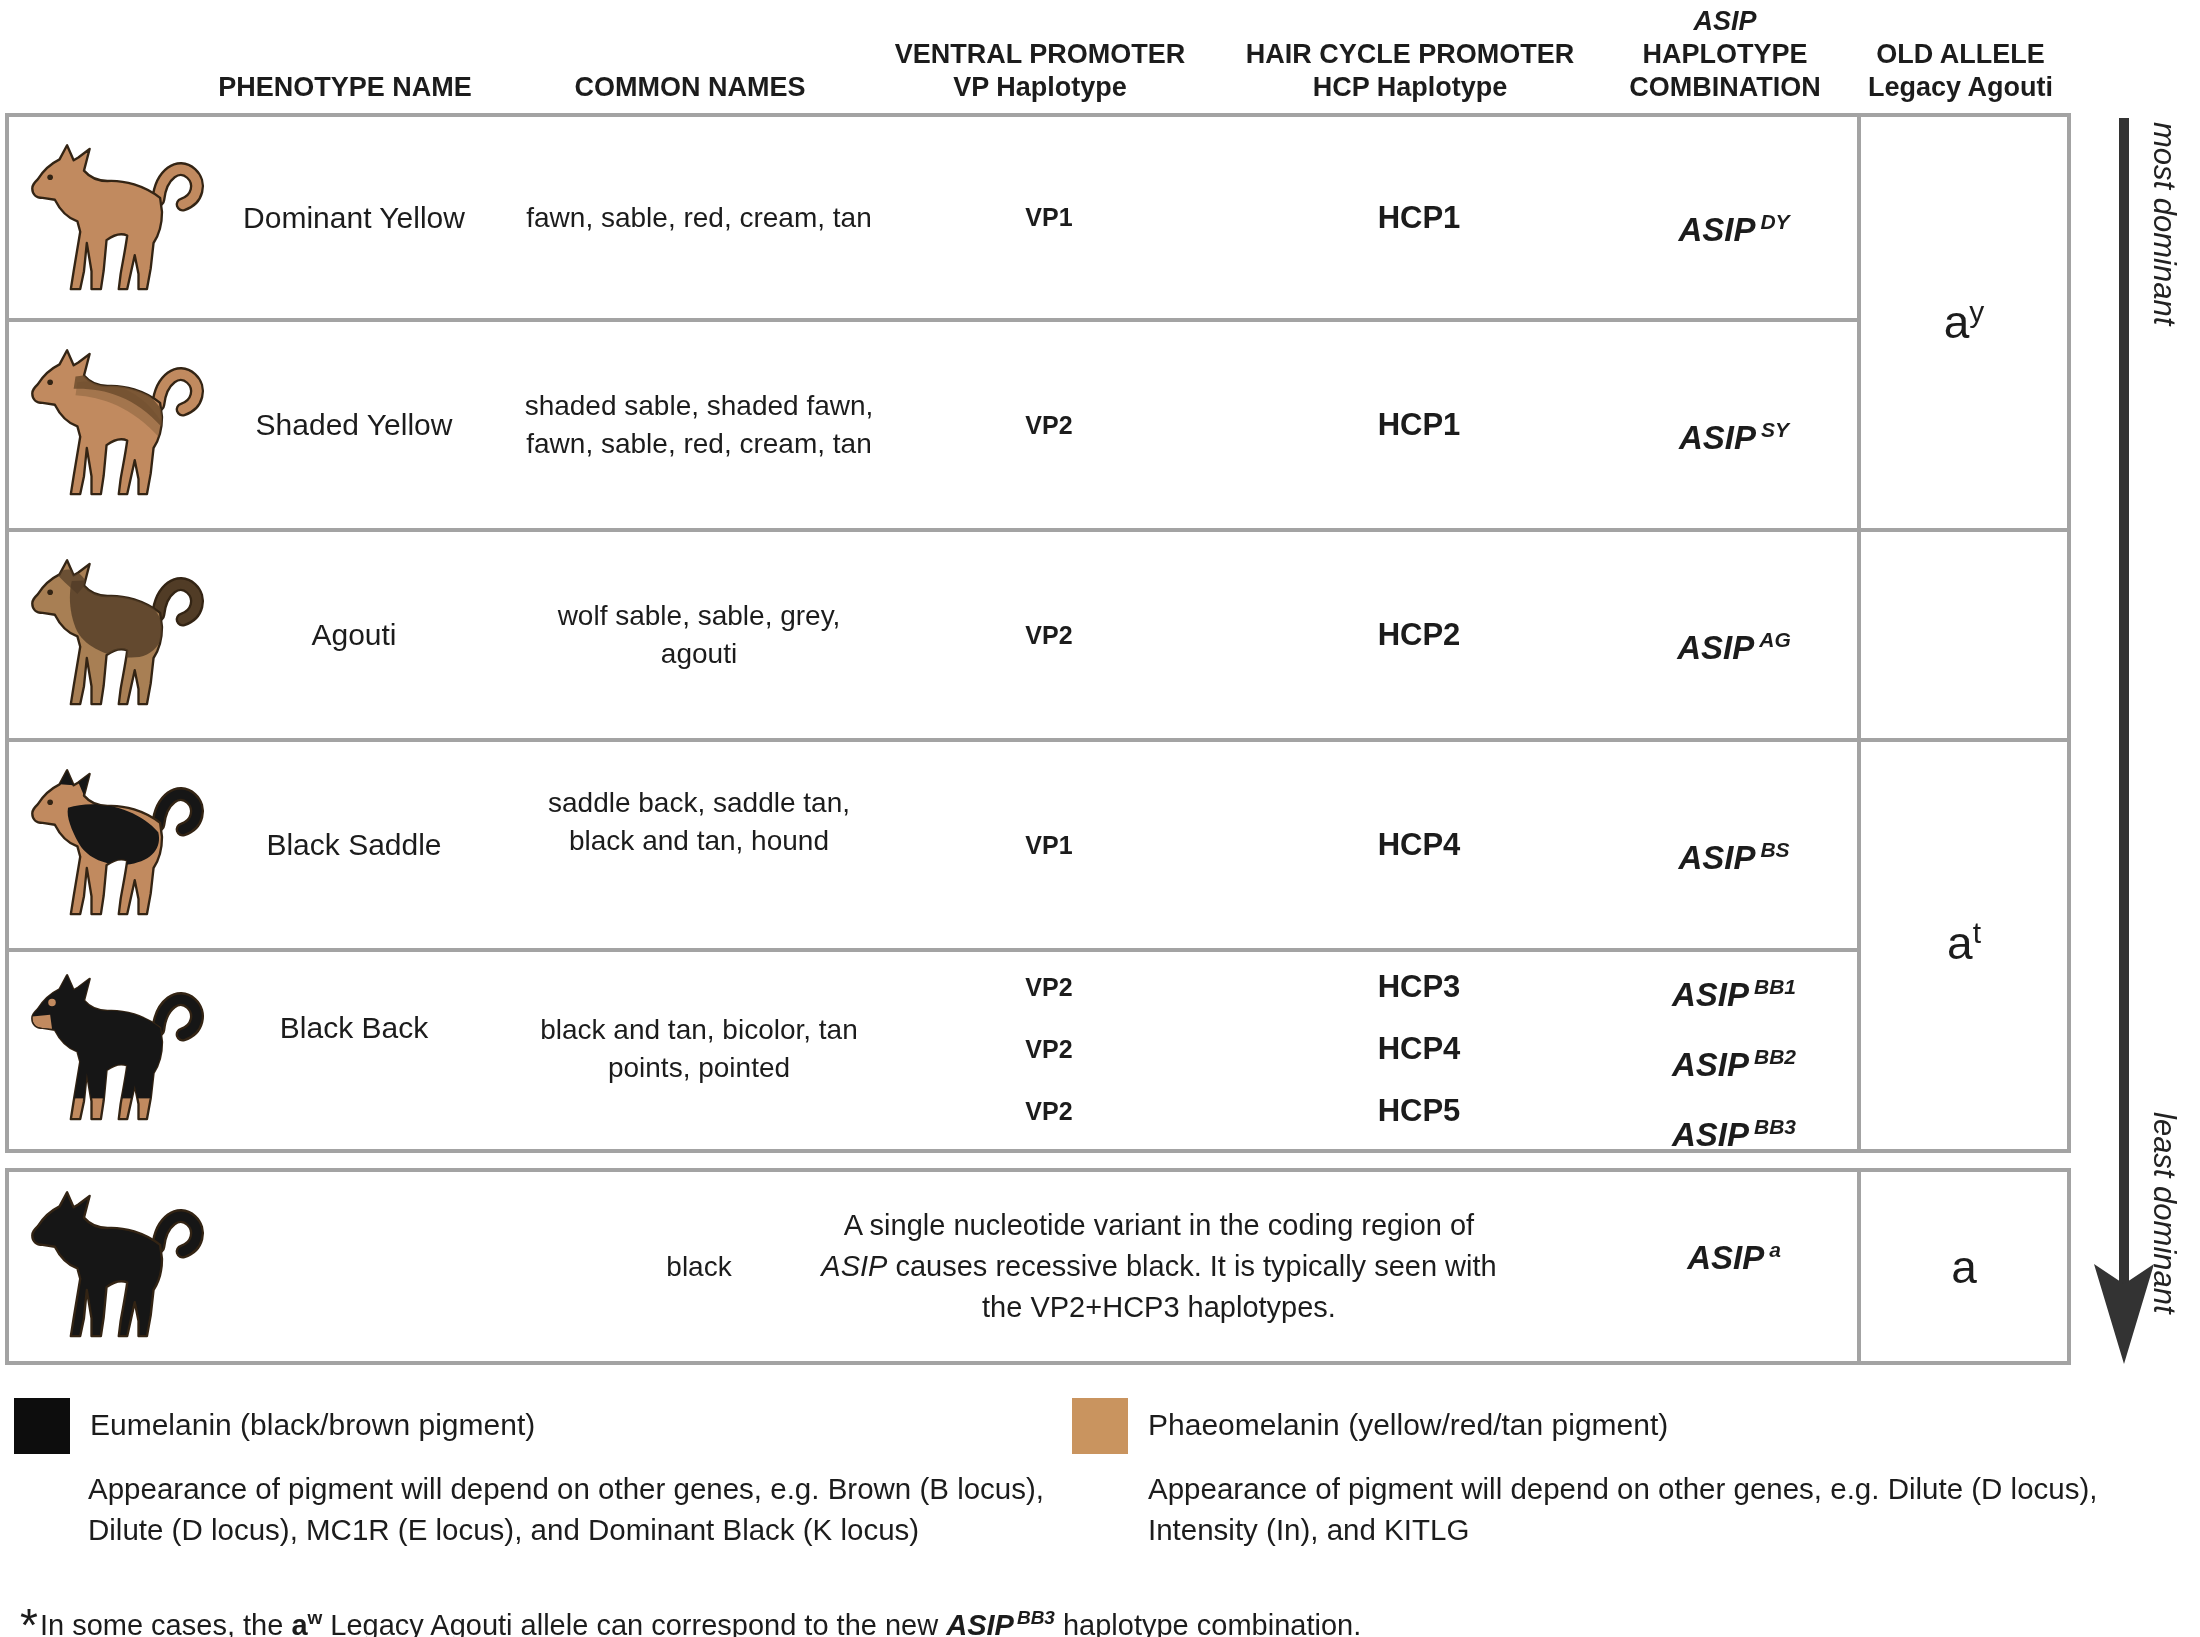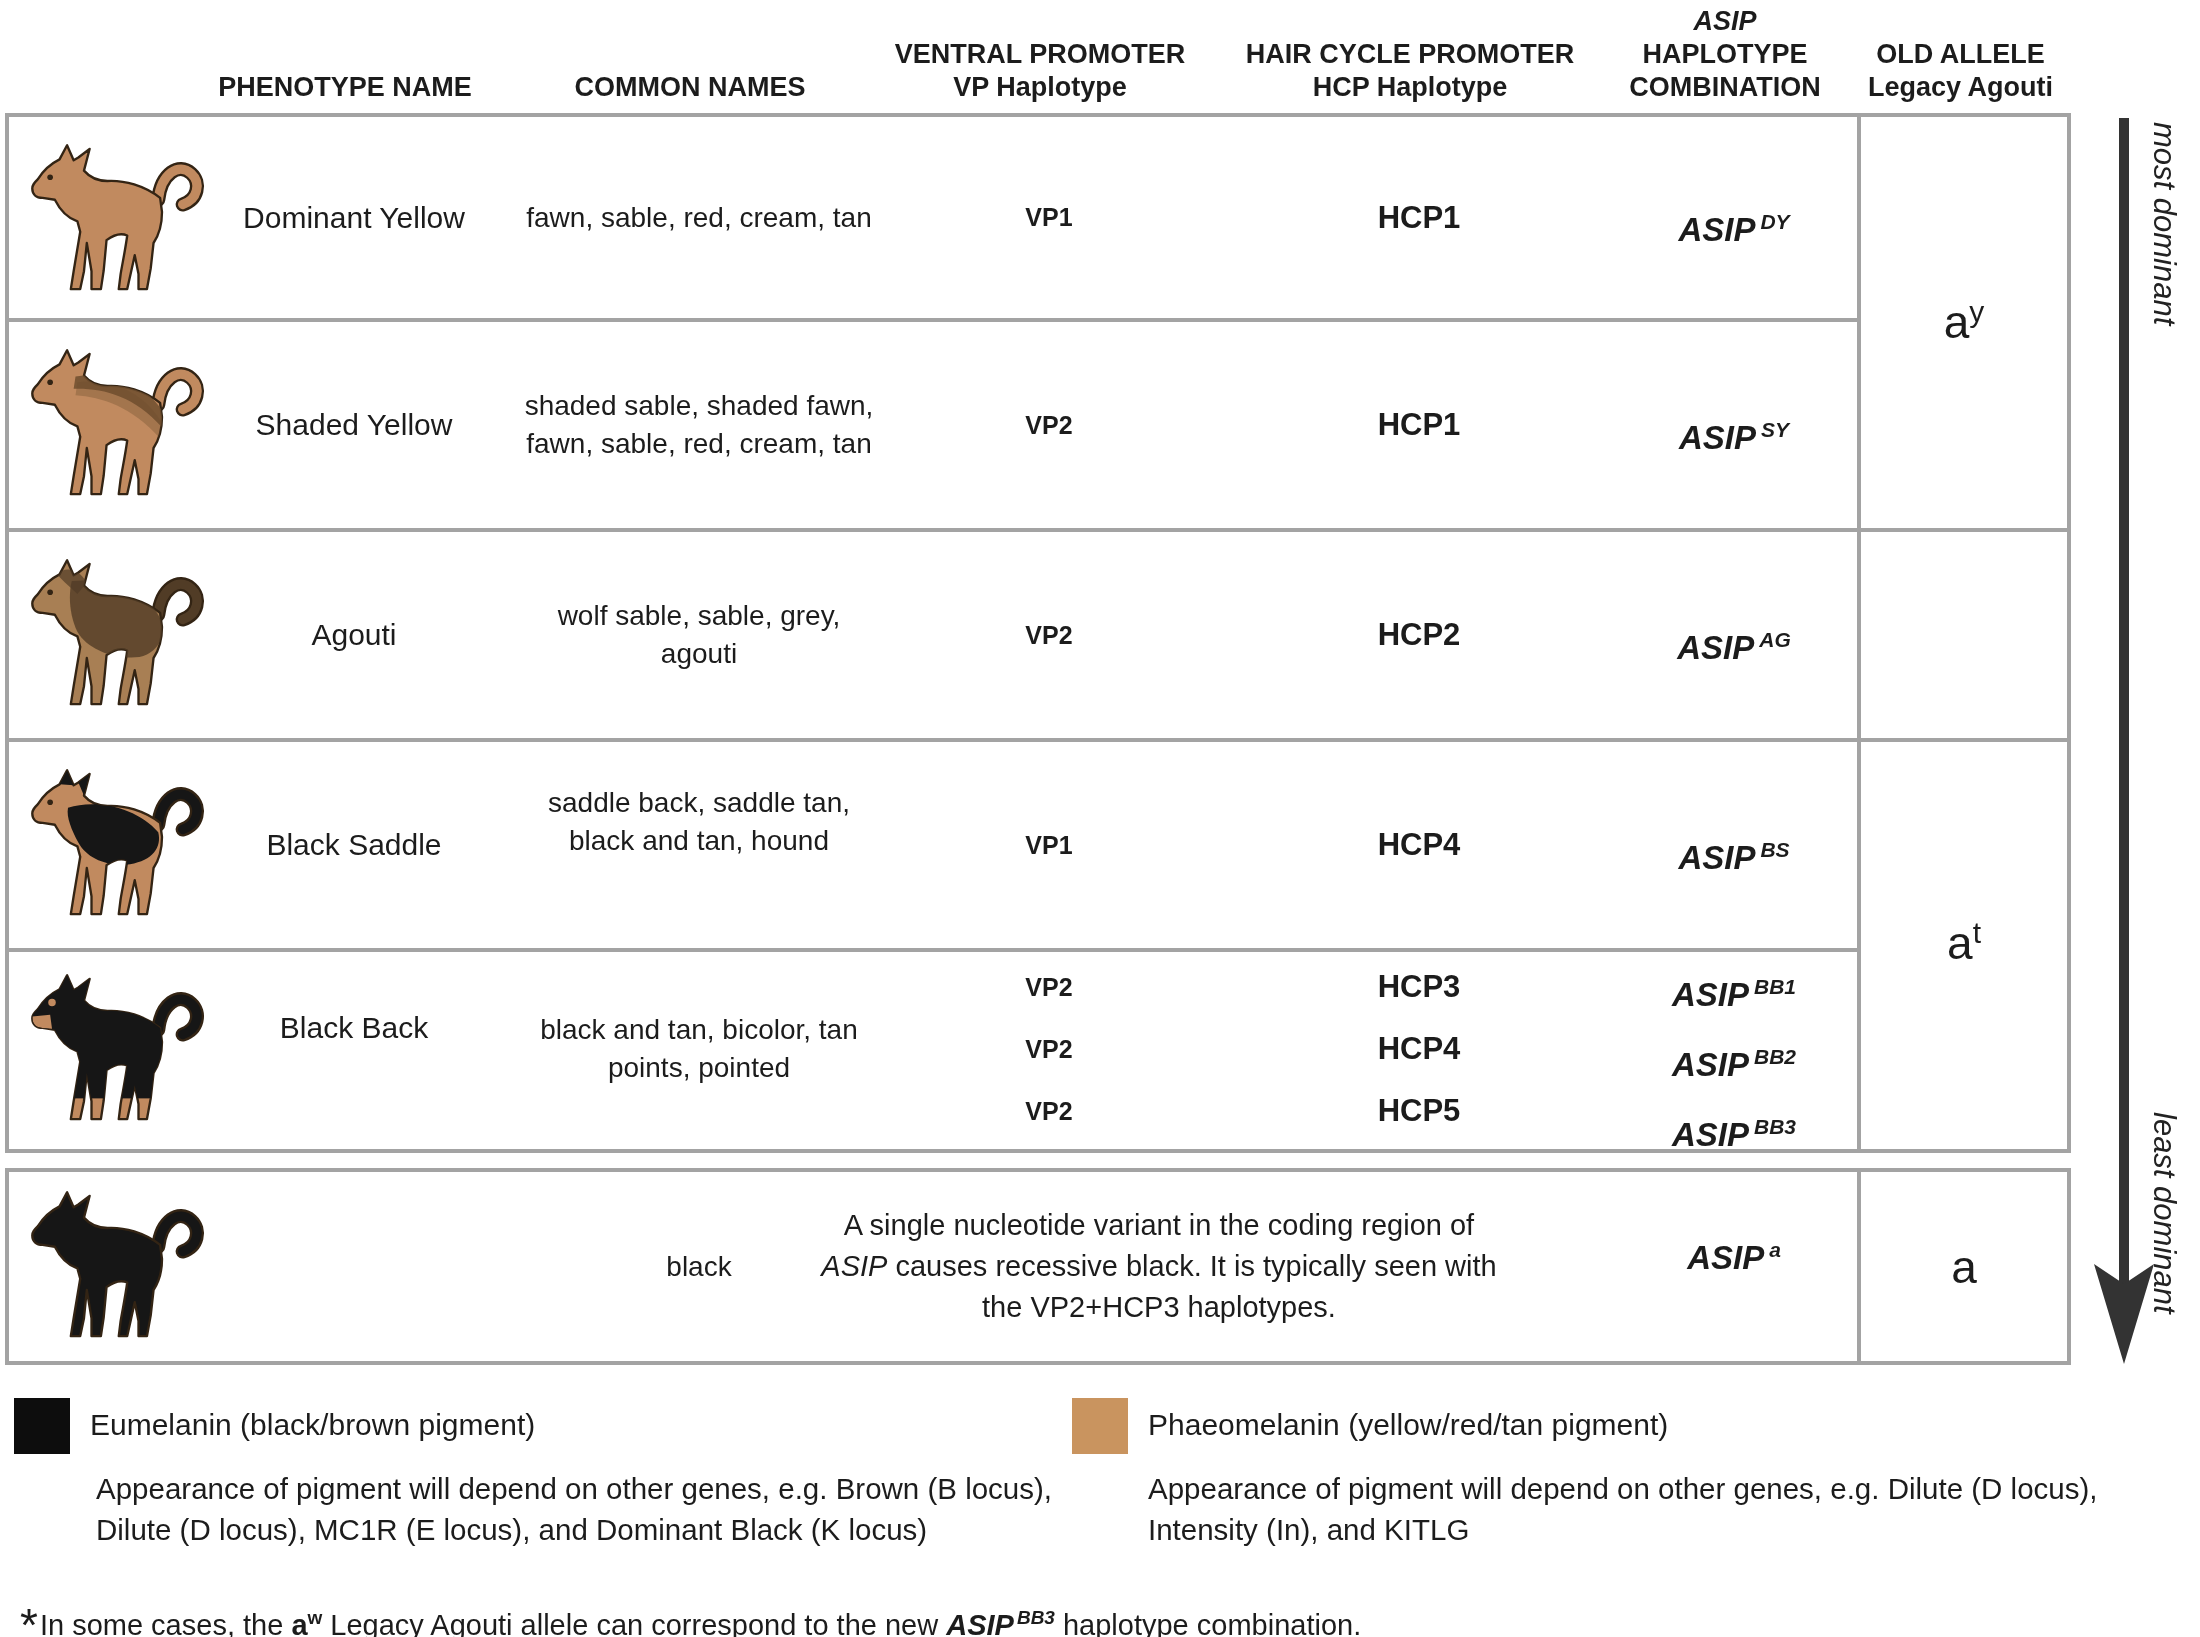--- a/index.html
+++ b/index.html
@@ -42,21 +42,21 @@
   #rot-top{top:122px;}
   #rot-bottom{top:1112px;}
   
   .swatch{position:absolute;width:56px;height:56px;top:1398px;}
   #sw-eu{left:14px;}
   #sw-ph{left:1072px;}
   .leg-label{position:absolute;top:1408px;font-size:30px;}
   #leg-eu-label{left:90px;}
   #leg-ph-label{left:1148px;}
   .leg-note{position:absolute;top:1468px;font-size:29.5px;line-height:41px;}
-  #leg-eu-note{left:96px;width:980px;}
+  #leg-eu-note{left:88px;width:980px;}
   #leg-ph-note{left:1148px;width:1000px;}
   
   #footnote{position:absolute;left:20px;top:1592px;font-size:29px;}
   #footnote .fstar{font-size:46px;position:relative;top:6px;margin-right:2px;}
   #footnote b sup{font-size:19px;}
   #footnote .gsup{font-style:italic;font-weight:700;}
   #footnote .gsup sup{font-size:19px;margin-left:3px;}
   .dogcell svg{display:block;}
 </style>
 </head>

